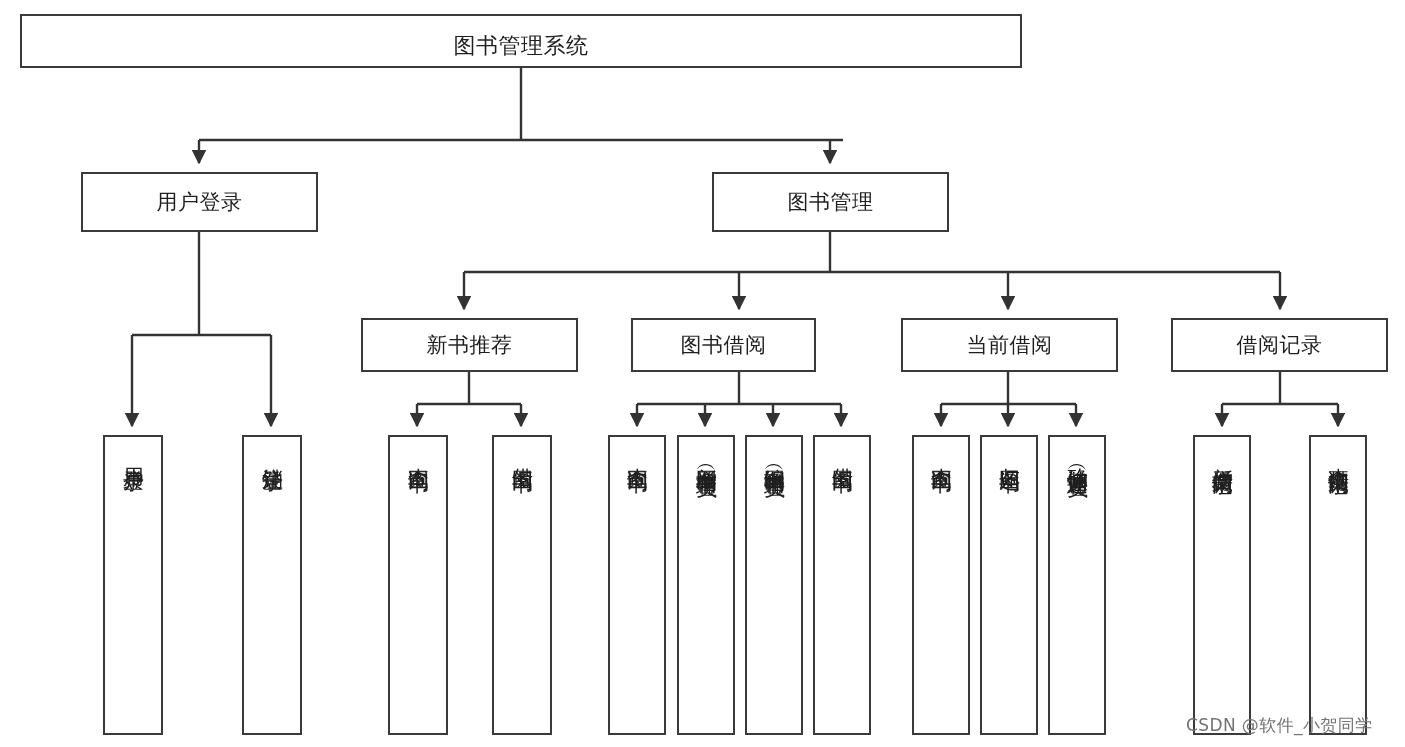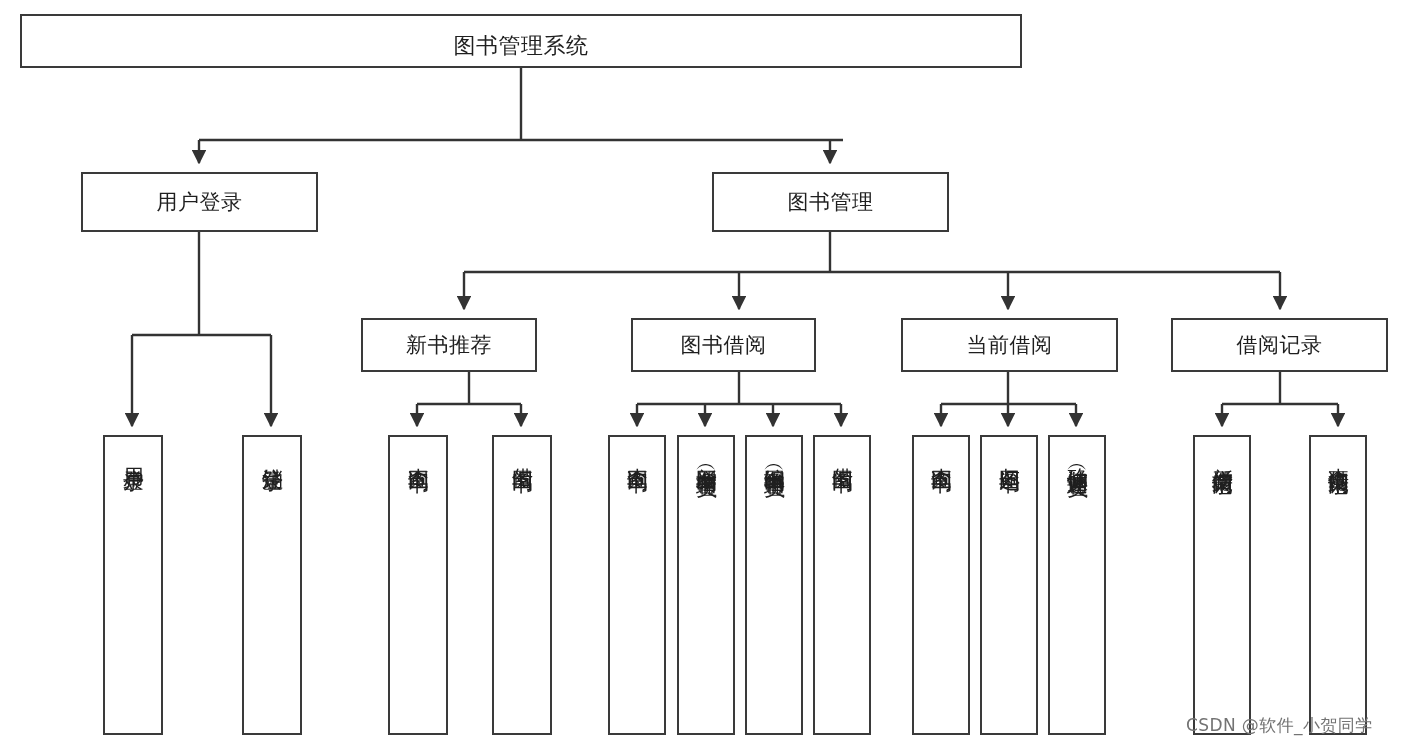--- a/index.html
+++ b/index.html
@@ -128,21 +128,21 @@
     <span class="node-label">图书管理系统</span>
   </div>
 
   <div class="node" style="left:81px; top:172px; width:237px; height:60px;">
     <span class="node-label">用户登录</span>
   </div>
   <div class="node" style="left:712px; top:172px; width:237px; height:60px;">
     <span class="node-label">图书管理</span>
   </div>
 
-  <div class="node" style="left:361px; top:318px; width:176px; height:54px;">
+  <div class="node" style="left:361px; top:318px; width:217px; height:54px;">
     <span class="node-label">新书推荐</span>
   </div>
   <div class="node" style="left:631px; top:318px; width:185px; height:54px;">
     <span class="node-label">图书借阅</span>
   </div>
   <div class="node" style="left:901px; top:318px; width:217px; height:54px;">
     <span class="node-label">当前借阅</span>
   </div>
   <div class="node" style="left:1171px; top:318px; width:217px; height:54px;">
     <span class="node-label">借阅记录</span>

